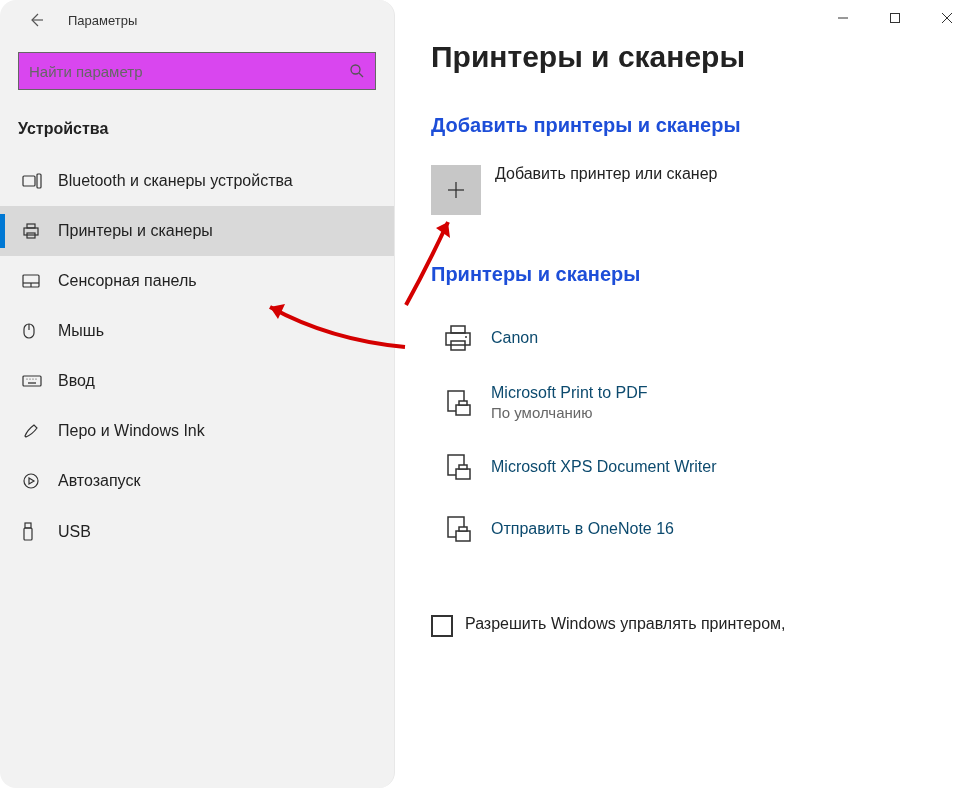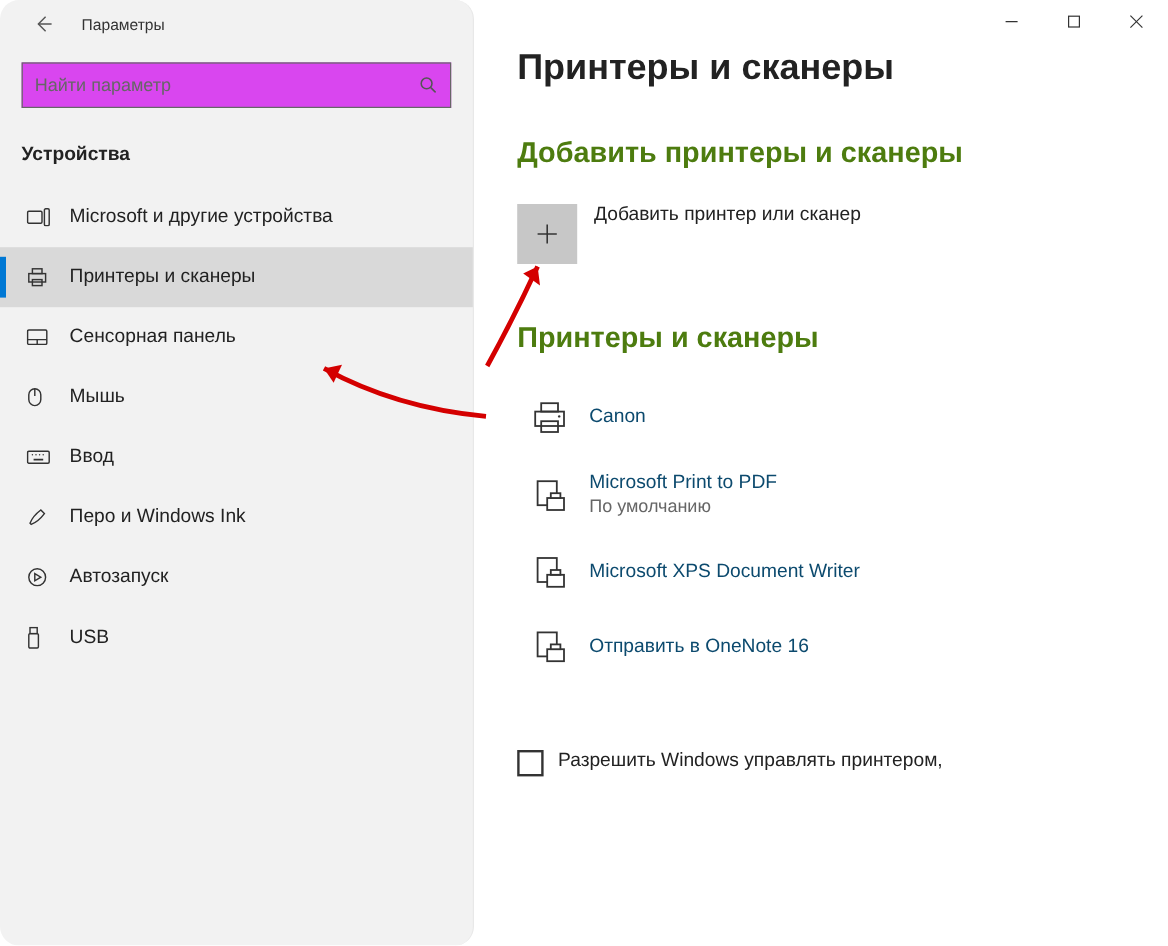--- a/index.html
+++ b/index.html
@@ -29,21 +29,21 @@
     
     .nav-item { display: flex; align-items: center; padding: 16px 18px 16px 22px; cursor: pointer; position: relative; }
     .nav-item.selected { background: #d9d9d9; }
     .nav-item.selected::before { content: ''; position: absolute; left: 0; top: 8px; bottom: 8px; width: 5px; background: #0078d4; }
     .nav-item .icon { width: 22px; display: flex; align-items: center; justify-content: flex-start; }
     .nav-item .label { font-size: 16px; margin-left: 14px; color: #222; }
     
     .content { flex: 1; padding: 40px 36px 0 36px; overflow: hidden; position: relative; background: #fff; }
     
     h1 { font-size: 30px; font-weight: 600; color: #222; margin-bottom: 40px; }
-    h2 { font-size: 24px; font-weight: 600; color: #4d7c0f; margin-bottom: 28px; margin-top: 4px; }
+    h2 { font-size: 20px; font-weight: 600; color: #1d4ed8; margin-bottom: 28px; margin-top: 4px; }
     
     .add-row { display: flex; align-items: flex-start; margin-bottom: 48px; cursor: pointer; }
     .add-btn { width: 50px; height: 50px; background: #c7c7c7; display: flex; align-items: center; justify-content: center; }
     .add-label { font-size: 16px; margin-left: 14px; color: #222; }
     
     .device-item { display: flex; align-items: center; padding: 8px 0 22px 6px; cursor: pointer; }
     .device-item .icon { width: 42px; display: flex; align-items: center; justify-content: center; }
     .device-text { margin-left: 12px; }
     .device-name { font-size: 16px; color: #0c4a6e; }
     .device-sub { font-size: 15px; color: #666; margin-top: 2px; }
@@ -88,21 +88,21 @@
 
     <div class="section-label">Устройства</div>
 
     <div class="nav-item">
       <span class="icon">
         <svg width="20" height="16" viewBox="0 0 20 16">
             <rect x="1" y="3" width="12" height="10" rx="1" stroke="#333" stroke-width="1.2" fill="none"></rect>
             <rect x="15" y="1" width="4" height="14" rx="1" stroke="#333" stroke-width="1.2" fill="none"></rect>
           </svg>
       </span>
-      <span class="label">Microsoft и другие устройства</span>
+      <span class="label">Bluetooth и сканеры устройства</span>
     </div>
 
     <div class="nav-item selected">
       <span class="icon">
         <svg width="18" height="18" viewBox="0 0 18 18">
             <rect x="5" y="2" width="8" height="4" stroke="#333" stroke-width="1.2" fill="none"></rect>
             <rect x="2" y="6" width="14" height="7" stroke="#333" stroke-width="1.2" fill="none"></rect>
             <rect x="5" y="11" width="8" height="5" stroke="#333" stroke-width="1.2" fill="none"></rect>
           </svg>
       </span>

